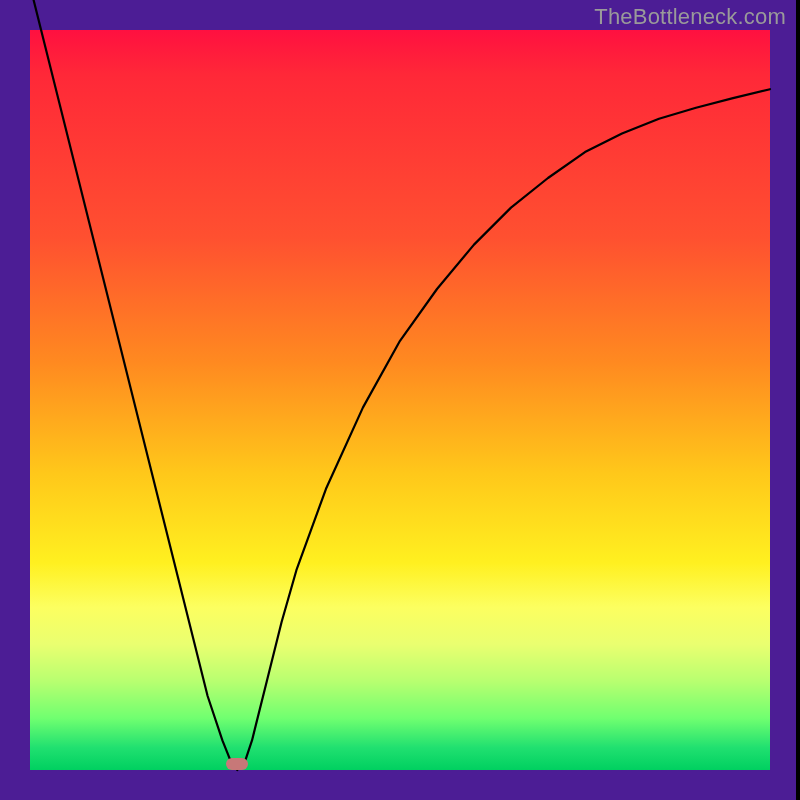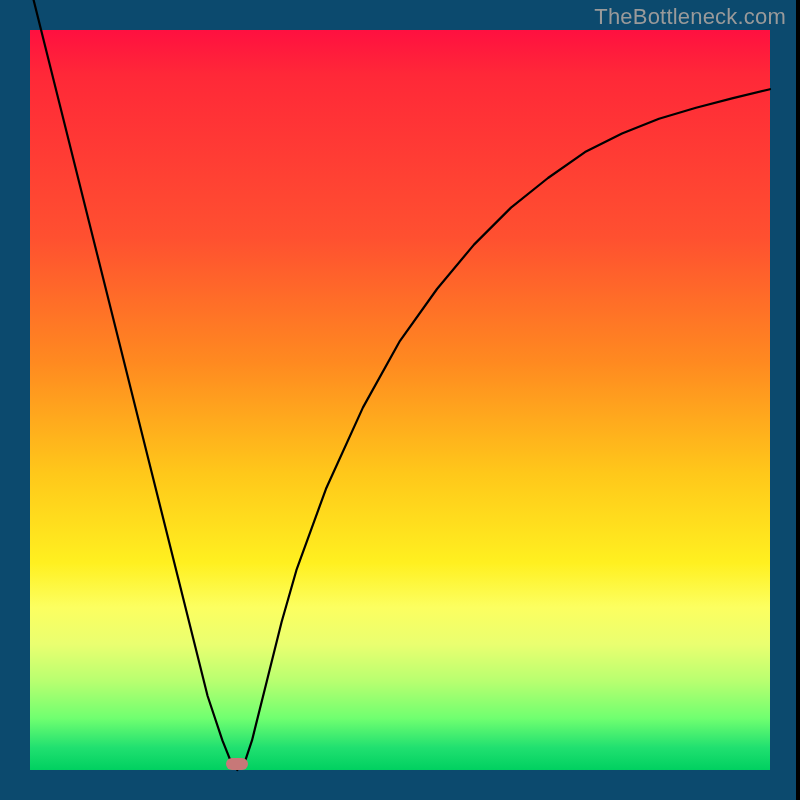--- a/index.html
+++ b/index.html
@@ -8,21 +8,21 @@
     width: 800px;
     height: 800px;
     overflow: hidden;
     background: #000;
     font-family: Arial, Helvetica, sans-serif;
   }
   .frame {
     position: relative;
     width: 796px;
     height: 800px;
-    background: #0c4a6e;
+    background: #4c1d95;
   }
   .plot {
     position: absolute;
     left: 30px;
     top: 30px;
     width: 740px;
     height: 740px;
     
     background: linear-gradient(
       to bottom,

